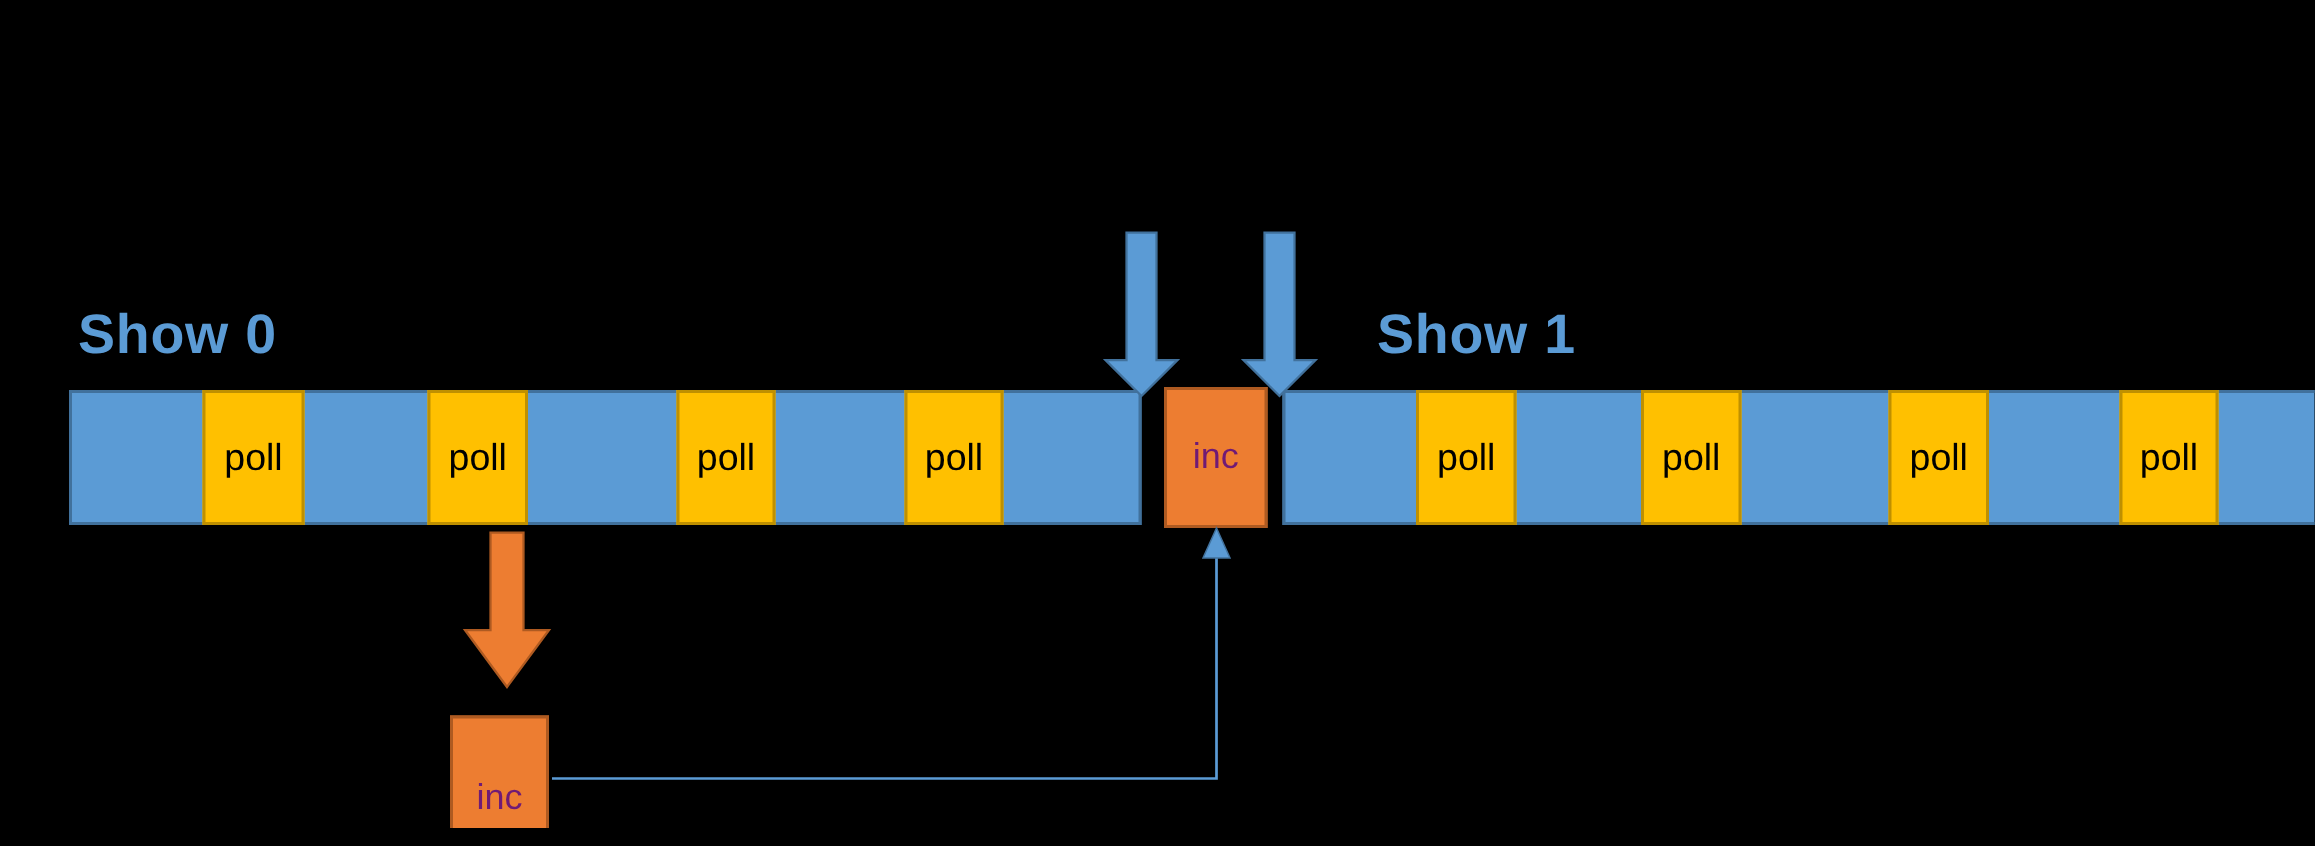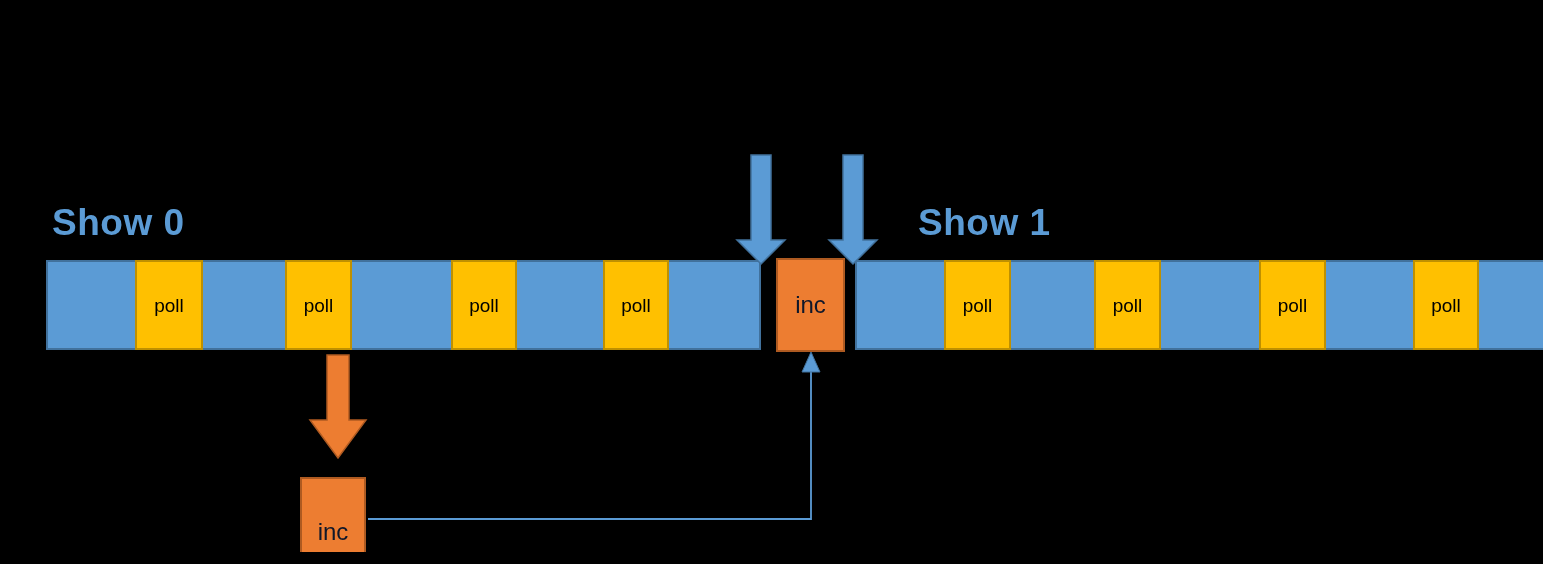--- a/index.html
+++ b/index.html
@@ -36,35 +36,35 @@
     position: absolute;
     top: 260px;
     height: 90px;
     background: #FFC000;
     border: 2px solid #BF9000;
     box-sizing: border-box;
     display: flex;
     align-items: center;
     justify-content: center;
     color: #000000;
-    font-size: 19px;
+    font-size: 25px;
     font-family: "Liberation Sans", sans-serif;
     line-height: 1;
   }
 
   
   .inc-box {
     position: absolute;
     background: #ED7D31;
     border: 2px solid #AE5A21;
     box-sizing: border-box;
     display: flex;
     align-items: center;
     justify-content: center;
-    color: #0f172a;
+    color: #701a75;
     font-size: 24px;
     font-family: "Liberation Sans", sans-serif;
     line-height: 1;
   }
   #inc-inline { left: 748px; top: 258px; width: 69px; height: 94px; }
   #inc-deferred { left: 272px; top: 477px; width: 66px; height: 110px; }
 
   
   .show-label {
     position: absolute;

